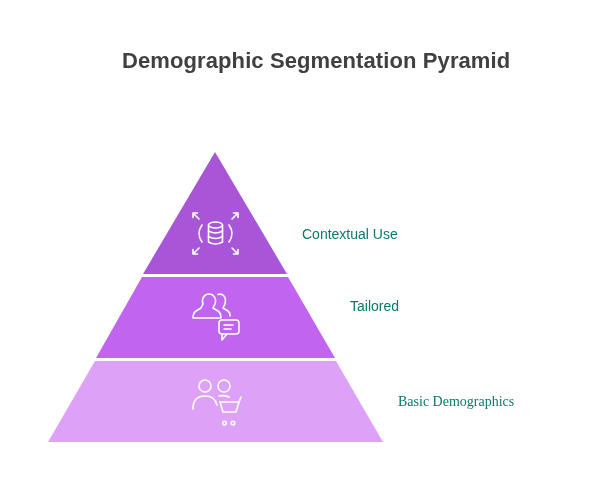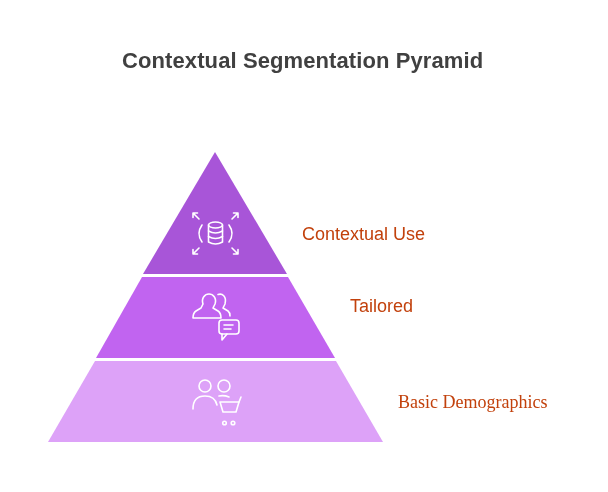--- a/index.html
+++ b/index.html
@@ -1,24 +1,24 @@
 <!DOCTYPE html>
 <html><head>
 <meta charset="utf-8">
 <style>
   html, body { margin:0; padding:0; background:#ffffff; }
   body { width:608px; height:492px; position:relative; overflow:hidden; font-family:"Liberation Sans", sans-serif; }
   .title { position:absolute; left:0; top:48px; width:100%; padding-left:122px; box-sizing:border-box; font-size:22px; font-weight:bold; color:#404040; letter-spacing:0.1px; }
   svg.pyr { position:absolute; left:0; top:0; }
-  .label { position:absolute; font-size:18px; color:#c2410c; line-height:24px; }
+  .label { position:absolute; font-size:14px; color:#0f766e; line-height:24px; }
 </style>
 </head>
 <body>
 
-<div class="title">Contextual Segmentation Pyramid</div>
+<div class="title">Demographic Segmentation Pyramid</div>
 
 <svg class="pyr" width="608" height="492" viewBox="0 0 608 492">
 
   <polygon points="215,152 287,274 143,274" fill="#A855D8"></polygon>
 
   <polygon points="142,277 288,277 335,358 96,358" fill="#C164F0"></polygon>
 
   <polygon points="95,361 336,361 383,442 48,442" fill="#DDA2F8"></polygon>
 
   <g fill="none" stroke="#ffffff" stroke-width="1.6" stroke-linecap="round" stroke-linejoin="round">

